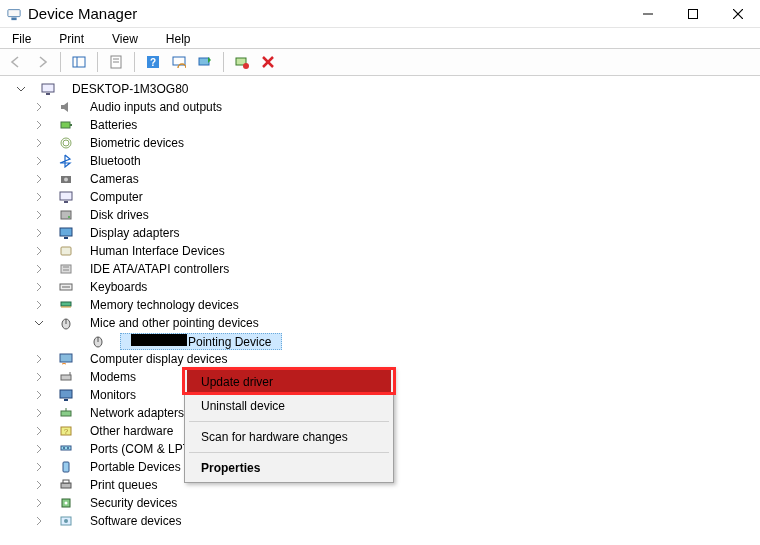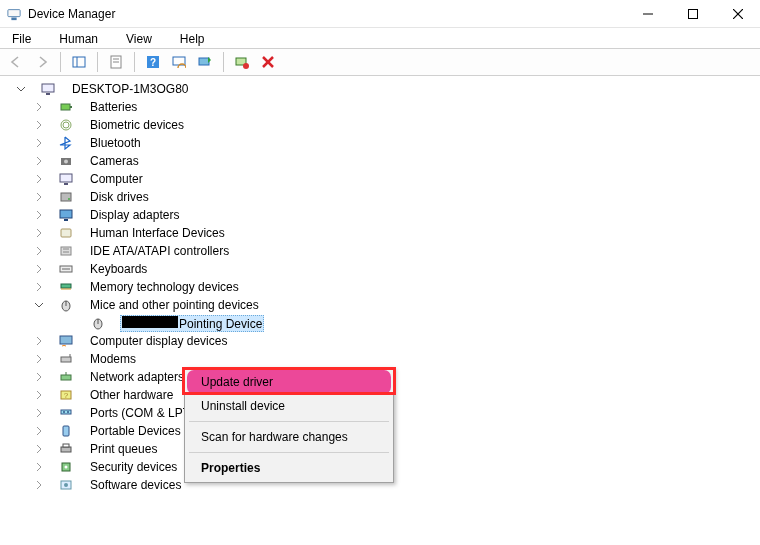--- a/index.html
+++ b/index.html
@@ -20,21 +20,21 @@
     display: flex;
     align-items: center;
     padding: 0 0 0 6px;
     border-bottom: 1px solid #e5e5e5;
   }
   .titlebar .app-icon {
     width: 16px; height: 16px;
     margin-right: 6px;
     display: inline-flex; align-items: center; justify-content: center;
   }
-  .titlebar .title { font-size: 12px; }
+  .titlebar .title { font-size: 15px; }
   .titlebar .spacer { flex: 1; }
   .winbtn {
     width: 45px; height: 28px;
     display: inline-flex; align-items: center; justify-content: center;
     font-size: 12px;
   }
   .winbtn svg { display: block; }
 
   
   .menubar {
@@ -88,21 +88,21 @@
   .chevron.none { visibility: hidden; }
   .node-icon {
     width: 16px; height: 16px;
     display: inline-flex; align-items: center; justify-content: center;
     margin-right: 2px;
   }
   .label { padding: 0 2px; }
   .label.selected {
     background: #cde8ff;
     border: 1px dotted #6aa9da;
-    padding: 0 1px;
+    padding: 0 10px;
   }
   .redacted {
     background: #000;
     display: inline-block;
     height: 12px;
     width: 56px;
     margin-right: 1px;
   }
 
   
@@ -117,22 +117,21 @@
     padding: 2px;
   }
   .cm-item {
     height: 24px;
     display: flex;
     align-items: center;
     padding: 0 14px;
     font-size: 12px;
   }
   .cm-item.highlight {
-    background: #ec4899;
-    border-radius: 7px;
+    background: #b91c1c;
   }
   .cm-item.bold { font-weight: 600; }
   .cm-sep {
     height: 1px;
     background: #d0d0d0;
     margin: 3px 2px;
   }
   .cm-focus-ring {
     position: absolute;
     left: 182px;
@@ -168,21 +167,21 @@
   <div class="winbtn close">
     <svg width="10" height="10">
         <line x1="0" y1="0" x2="10" y2="10" stroke="#000" stroke-width="1.2"></line>
         <line x1="10" y1="0" x2="0" y2="10" stroke="#000" stroke-width="1.2"></line>
       </svg>
   </div>
 </div>
 
 <div class="menubar">
   <div class="menuitem">File</div>
-  <div class="menuitem">Human</div>
+  <div class="menuitem">Print</div>
   <div class="menuitem">View</div>
   <div class="menuitem">Help</div>
 </div>
 
 <div class="toolbar">
   <div class="tbtn disabled">
       <svg width="14" height="14">
         <path d="M9 2 L3 7 L9 12" fill="none" stroke="#555" stroke-width="1.6"></path>
       </svg>
     </div>
@@ -260,20 +259,34 @@
   <div id="tree-body">
       <div class="row">
         <span class="indent" style="width:18px"></span>
         <span class="chevron">
           <svg width="10" height="10">
             <path d="M3 1 L7 5 L3 9" fill="none" stroke="#999"></path>
           </svg>
         </span>
         <span class="node-icon">
           <svg width="14" height="14">
+            <path d="M2 5h3l4-3v10l-4-3H2z" fill="#888"></path>
+          </svg>
+        </span>
+        <span class="label">Audio inputs and outputs</span>
+      </div>
+      <div class="row">
+        <span class="indent" style="width:18px"></span>
+        <span class="chevron">
+          <svg width="10" height="10">
+            <path d="M3 1 L7 5 L3 9" fill="none" stroke="#999"></path>
+          </svg>
+        </span>
+        <span class="node-icon">
+          <svg width="14" height="14">
             <rect x="2" y="4" width="9" height="6" fill="#7c5" stroke="#474"></rect>
             <rect x="11" y="6" width="2" height="2" fill="#474"></rect>
           </svg>
         </span>
         <span class="label">Batteries</span>
       </div>
       <div class="row">
         <span class="indent" style="width:18px"></span>
         <span class="chevron">
           <svg width="10" height="10">
@@ -470,20 +483,35 @@
             <path d="M3 1 L7 5 L3 9" fill="none" stroke="#999"></path>
           </svg>
         </span>
         <span class="node-icon">
           <svg width="14" height="14">
             <rect x="2" y="5" width="10" height="5" fill="#ccc" stroke="#666"></rect>
             <line x1="11" y1="2" x2="11" y2="5" stroke="#666"></line>
           </svg>
         </span>
         <span class="label">Modems</span>
+      </div>
+      <div class="row">
+        <span class="indent" style="width:18px"></span>
+        <span class="chevron">
+          <svg width="10" height="10">
+            <path d="M3 1 L7 5 L3 9" fill="none" stroke="#999"></path>
+          </svg>
+        </span>
+        <span class="node-icon">
+          <svg width="14" height="14">
+            <rect x="1" y="2" width="12" height="8" fill="#69c" stroke="#247"></rect>
+            <rect x="5" y="11" width="4" height="2" fill="#247"></rect>
+          </svg>
+        </span>
+        <span class="label">Monitors</span>
       </div>
       <div class="row">
         <span class="indent" style="width:18px"></span>
         <span class="chevron">
           <svg width="10" height="10">
             <path d="M3 1 L7 5 L3 9" fill="none" stroke="#999"></path>
           </svg>
         </span>
         <span class="node-icon">
           <svg width="14" height="14">

